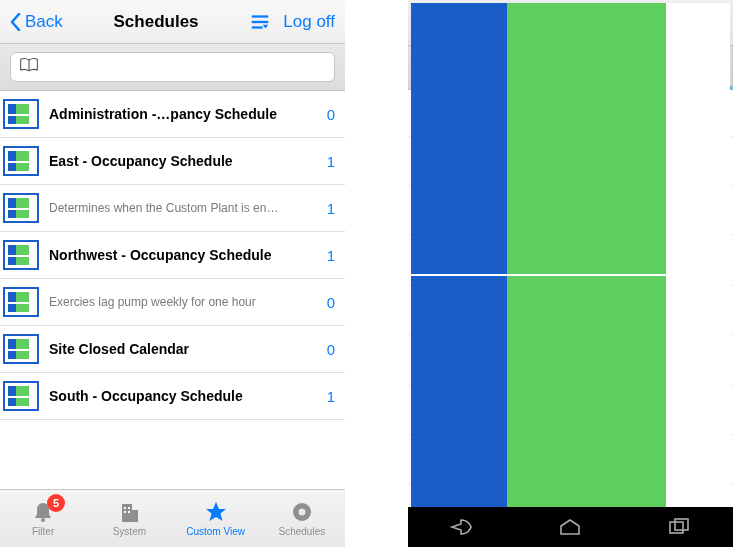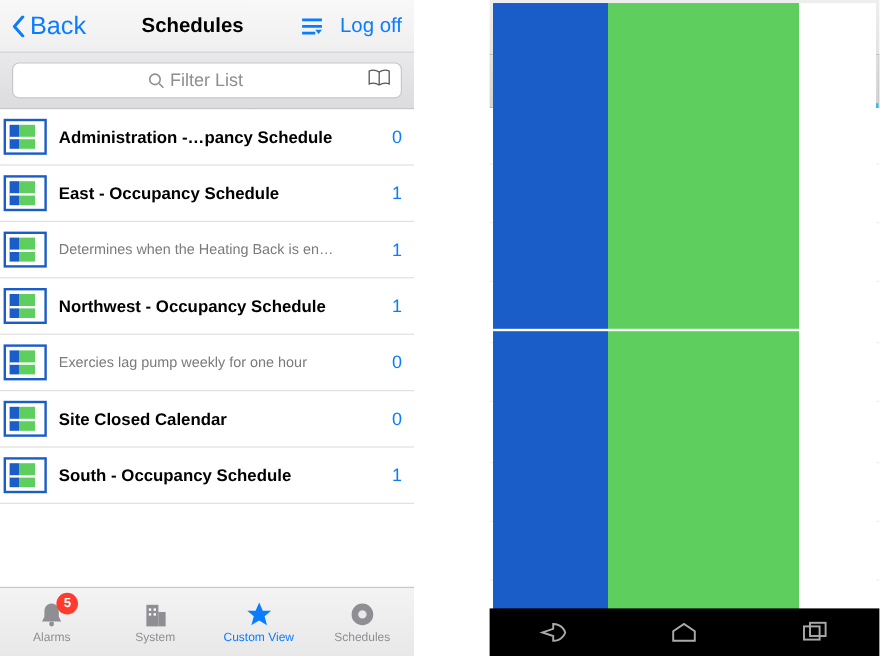--- a/index.html
+++ b/index.html
@@ -4,21 +4,21 @@
 <style>
   * { box-sizing: border-box; margin: 0; padding: 0; }
   body { font-family: -apple-system, "Helvetica Neue", Arial, sans-serif; background: #fff; width: 733px; height: 547px; overflow: hidden; position: relative; }
 
   
   .phone-ios { position: absolute; left: 0; top: 0; width: 345px; height: 547px; background: #fff; border-right: 0; }
   .phone-android { position: absolute; left: 408px; top: 0; width: 325px; height: 547px; background: #fff; }
 
   
   .ios-header { height: 44px; background: linear-gradient(#f8f8f8,#efefef); border-bottom: 1px solid #c7c7c7; display: flex; align-items: center; justify-content: space-between; padding: 0 10px; }
-  .ios-back { display: flex; align-items: center; color: #0a7cff; font-size: 21px; cursor: pointer; }
+  .ios-back { display: flex; align-items: center; color: #0a7cff; font-size: 17px; cursor: pointer; }
   .ios-back svg { width: 12px; height: 18px; margin-right: 3px; }
   .ios-title { font-size: 17px; font-weight: 700; color: #000; }
   .ios-right { display: flex; align-items: center; gap: 12px; color: #0a7cff; font-size: 17px; }
   .ios-right svg { width: 22px; height: 18px; }
 
   .ios-filterbar { background: linear-gradient(#e9e9ec,#dcdcdf); padding: 8px 10px; border-bottom: 1px solid #c7c7c7; }
   .ios-filterfield { background: #fff; border: 1px solid #c7c7c7; border-radius: 6px; height: 30px; display: flex; align-items: center; padding: 0 8px; }
   .ios-filterfield .center { flex:1; display:flex; align-items:center; justify-content:center; color:#8e8e93; font-size:15px; gap:5px; }
   .ios-filterfield .center svg { width:14px; height:14px; }
   .ios-filterfield .book svg { width:20px; height:16px; }
@@ -85,27 +85,20 @@
           <line x1="3" y1="9" x2="21" y2="9" stroke="#0a7cff" stroke-width="2.5"></line>
           <line x1="3" y1="15" x2="15" y2="15" stroke="#0a7cff" stroke-width="2.5"></line>
           <path d="M18 12 l3 4 l3-4" fill="#0a7cff" transform="translate(-3,0)"></path>
         </svg>
       <span>Log off</span>
     </div>
   </div>
 
   <div class="ios-filterbar">
     <div class="ios-filterfield">
-      <div class="center">
-        <svg viewBox="0 0 16 16">
-            <circle cx="7" cy="7" r="5" stroke="#8e8e93" stroke-width="1.5" fill="none"></circle>
-            <line x1="11" y1="11" x2="15" y2="15" stroke="#8e8e93" stroke-width="1.5"></line>
-          </svg>
-        <span>Filter List</span>
-      </div>
       <span class="book"><svg viewBox="0 0 24 18">
             <path d="M2 2 Q7 0 12 3 Q17 0 22 2 V15 Q17 13 12 16 Q7 13 2 15 Z" stroke="#555" stroke-width="1.3" fill="none"></path>
             <line x1="12" y1="3" x2="12" y2="16" stroke="#555" stroke-width="1.3"></line>
           </svg></span>
     </div>
   </div>
 
   <div class="ios-list">
     <div class="ios-row">
         <div class="sched-icon"></div>
@@ -117,21 +110,21 @@
     <div class="ios-row">
         <div class="sched-icon"></div>
         <div class="txt">
           <div class="title">East - Occupancy Schedule</div>
         </div>
         <div class="count">1</div>
       </div>
     <div class="ios-row">
         <div class="sched-icon"></div>
         <div class="txt">
-          <div class="sub">Determines when the Heating Back is en…</div>
+          <div class="sub">Determines when the Custom Plant is en…</div>
         </div>
         <div class="count">1</div>
       </div>
     <div class="ios-row">
         <div class="sched-icon"></div>
         <div class="txt">
           <div class="title">Northwest - Occupancy Schedule</div>
         </div>
         <div class="count">1</div>
       </div>
@@ -158,21 +151,21 @@
       </div>
   </div>
 
   <div class="ios-tabbar">
     <div class="ios-tab">
       <div class="badge">5</div>
       <svg viewBox="0 0 24 24">
           <path d="M12 3 C8 3 6 6 6 10 V14 L4 18 H20 L18 14 V10 C18 6 16 3 12 3 Z" fill="#8e8e93"></path>
           <circle cx="12" cy="20" r="2" fill="#8e8e93"></circle>
         </svg>
-      <span>Alarms</span>
+      <span>Filter</span>
     </div>
     <div class="ios-tab">
       <svg viewBox="0 0 24 24">
           <rect x="5" y="4" width="10" height="18" fill="#8e8e93"></rect>
           <rect x="15" y="10" width="6" height="12" fill="#8e8e93"></rect>
           <rect x="7" y="7" width="2" height="2" fill="#fff"></rect>
           <rect x="11" y="7" width="2" height="2" fill="#fff"></rect>
           <rect x="7" y="11" width="2" height="2" fill="#fff"></rect>
           <rect x="11" y="11" width="2" height="2" fill="#fff"></rect>
         </svg>

